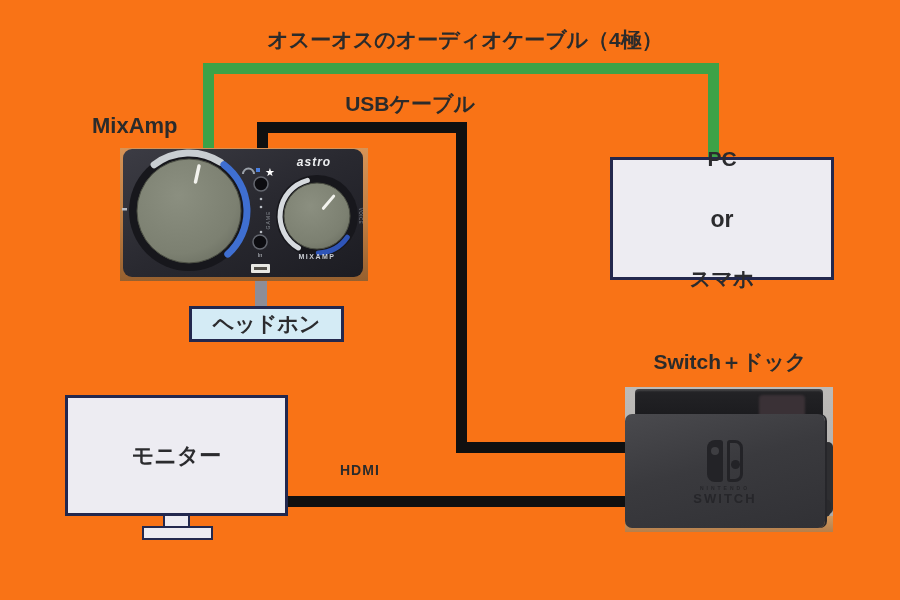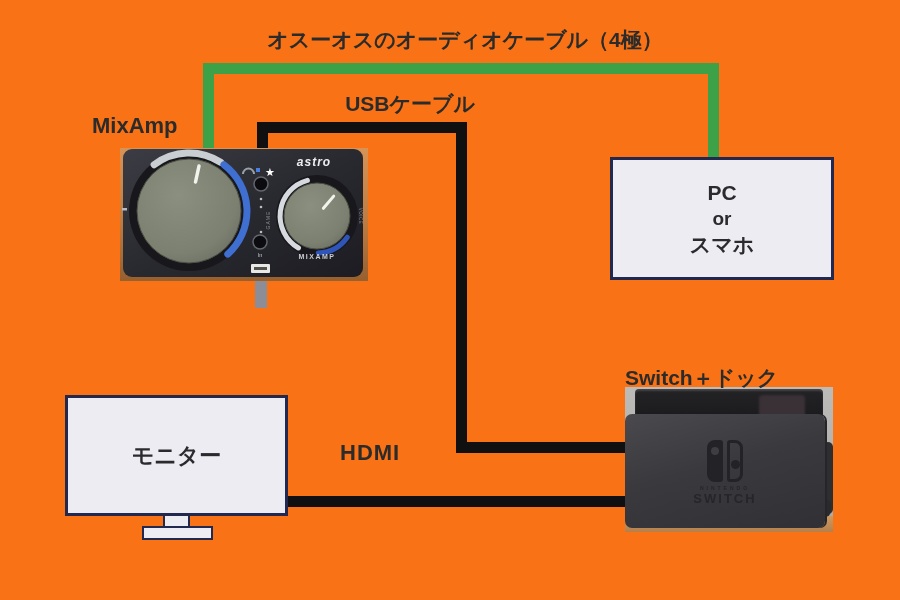--- a/index.html
+++ b/index.html
@@ -6,21 +6,21 @@
   #frame{position:relative;width:900px;height:600px;background:#f97316;overflow:hidden;
          font-family:"Liberation Sans","DejaVu Sans",sans-serif;}
   .lbl{position:absolute;z-index:5;font-weight:bold;color:#2b2b2b;white-space:nowrap;}
   .cable{position:absolute;z-index:1;}
   .cable.green{background:#3da247;}
   .cable.black{background:#101010;}
   .cable.gray{background:#8d8d97;}
   .box{position:absolute;z-index:3;box-sizing:border-box;border:3px solid #23284e;
        display:flex;align-items:center;justify-content:center;flex-direction:column;}
   .box .btxt{font-weight:bold;color:#2b2b2e;line-height:26px;text-align:center;}
-  #pc-box{left:610px;top:157px;width:224px;height:123px;background:#edecf2;}
+  #pc-box{left:610px;top:157px;width:224px;height:123px;background:#edecf2;gap:34px;}
   #headphone-box{left:189px;top:306px;width:155px;height:36px;background:#d4ebf5;}
   #monitor-screen{left:65px;top:395px;width:223px;height:121px;background:#edecf2;align-items:center;}
   .mon-part{position:absolute;z-index:2;box-sizing:border-box;border:2px solid #23284e;background:#edecf2;}
   #monitor-neck{left:163px;top:514px;width:27px;height:14px;}
   #monitor-base{left:142px;top:526px;width:71px;height:14px;}
   
   #mixamp-photo{position:absolute;z-index:2;left:120px;top:148px;width:248px;height:133px;
     background:linear-gradient(180deg,#d79356 0%,#c07c40 55%,#96602f 100%);}
   
   #switch-photo{position:absolute;z-index:2;left:625px;top:387px;width:208px;height:145px;
@@ -64,29 +64,32 @@
   <div class="cable black" style="left:456px;top:122px;width:11px;height:331px"></div>
   <div class="cable black" style="left:456px;top:442px;width:184px;height:11px"></div>
 
   <div class="cable black" style="left:284px;top:496px;width:356px;height:11px"></div>
 
   <div class="cable gray" style="left:255px;top:272px;width:12px;height:36px"></div>
 
   <div class="lbl" style="left:230px;top:26px;width:470px;text-align:center;font-size:21px">オスーオスのオーディオケーブル（4極）</div>
   <div class="lbl" style="left:300px;top:90px;width:175px;text-align:right;font-size:21px">USBケーブル</div>
   <div class="lbl" style="left:92px;top:113px;font-size:22px">MixAmp</div>
-  <div class="lbl" style="left:625px;top:364px;width:210px;text-align:left;font-size:21px">Switch＋ドック</div>
-  <div class="lbl" style="left:340px;top:440px;font-size:22px;letter-spacing:1px">HDMI</div>
+  <div class="lbl" style="left:625px;top:348px;width:210px;text-align:center;font-size:21px">Switch＋ドック</div>
+  <div class="lbl" style="left:340px;top:462px;font-size:14px;letter-spacing:1px">HDMI</div>
 
   <div class="box" id="pc-box">
     <div class="btxt" style="font-size:21px">PC</div>
-    <div class="btxt" style="font-size:19px">or</div>
+    <div class="btxt" style="font-size:23px">or</div>
     <div class="btxt" style="font-size:21px">スマホ</div>
   </div>
 
+  <div class="box" id="headphone-box">
+    <div class="btxt" style="font-size:21px">ヘッドホン</div>
+  </div>
 
   <div class="mon-part" id="monitor-neck"></div>
   <div class="mon-part" id="monitor-base"></div>
   <div class="box" id="monitor-screen">
     <div class="btxt" style="font-size:22px">モニター</div>
   </div>
 
   <div id="mixamp-photo">
     <svg width="248" height="133" viewBox="0 0 248 133">
       <defs>

